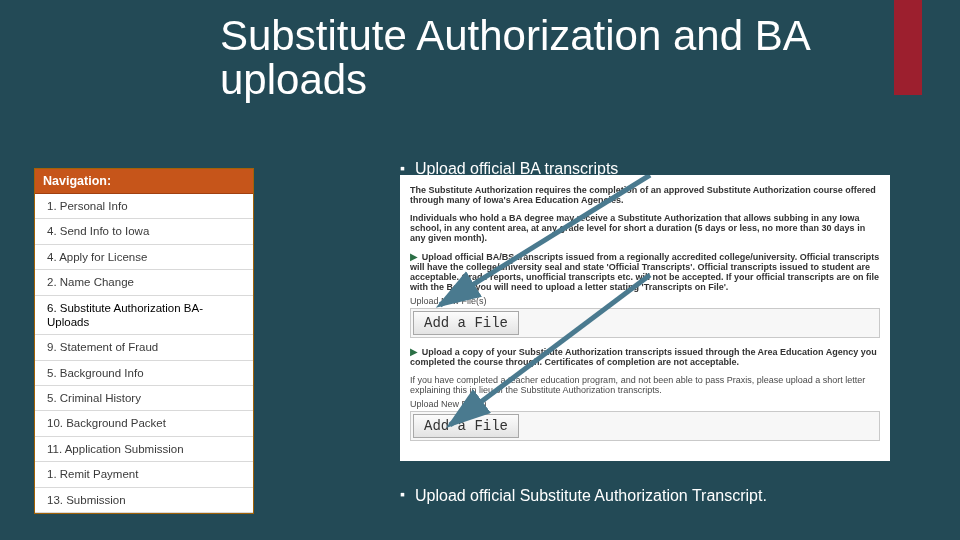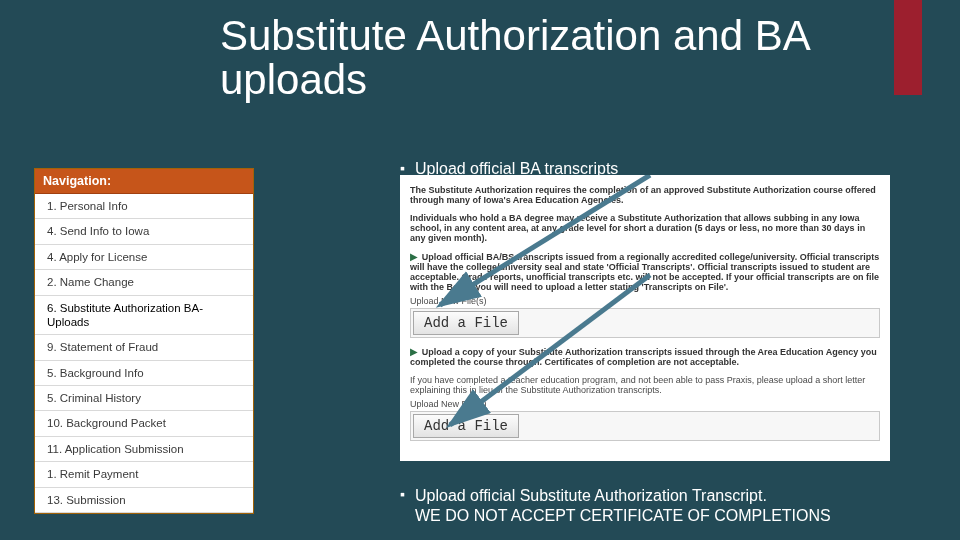--- a/index.html
+++ b/index.html
@@ -167,15 +167,15 @@
     <defs>
       <marker id="ah" markerWidth="10" markerHeight="10" refX="8" refY="3" orient="auto">
         <path d="M0,0 L9,3 L0,6 Z" fill="#4a7a8f"></path>
       </marker>
     </defs>
     <line x1="250" y1="0" x2="40" y2="130" stroke="#4a7a8f" stroke-width="5" marker-end="url(#ah)"></line>
     <line x1="250" y1="100" x2="50" y2="250" stroke="#4a7a8f" stroke-width="5" marker-end="url(#ah)"></line>
   </svg>
 
   <div class="bullet2">
-    <span class="bullet-marker">▪</span><span class="bullet-text-line"><span>Upload official Substitute Authorization Transcript.</span><br><span>WE DO NOT ACCEPT CERTIFICATE OF COMPLETIONS</span></span>
+    <span class="bullet-marker">▪</span><span class="bullet-text-line"><span>Upload official Substitute Authorization Transcript.</span><br></span>
   </div>
 </div>
 
 </body></html>

